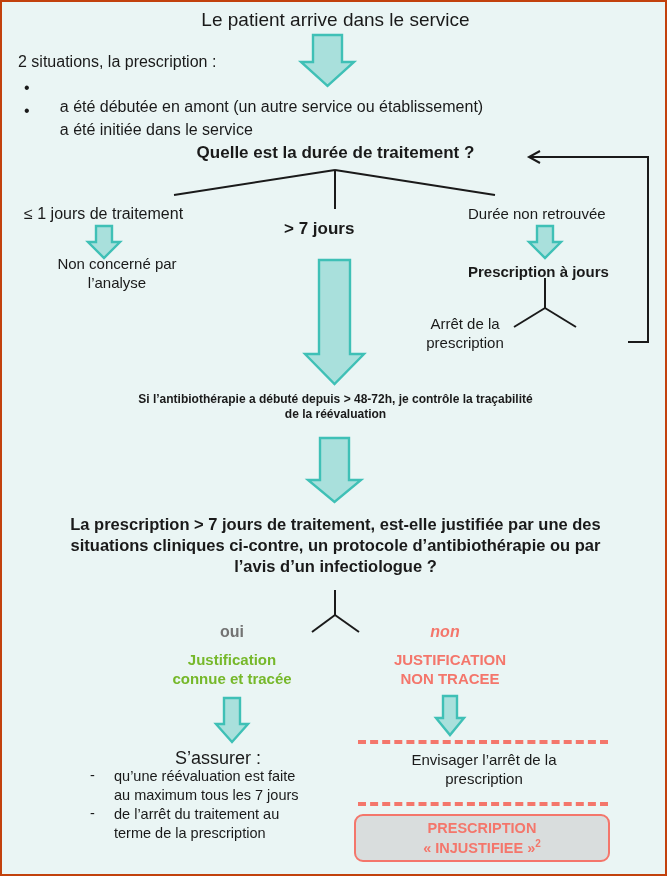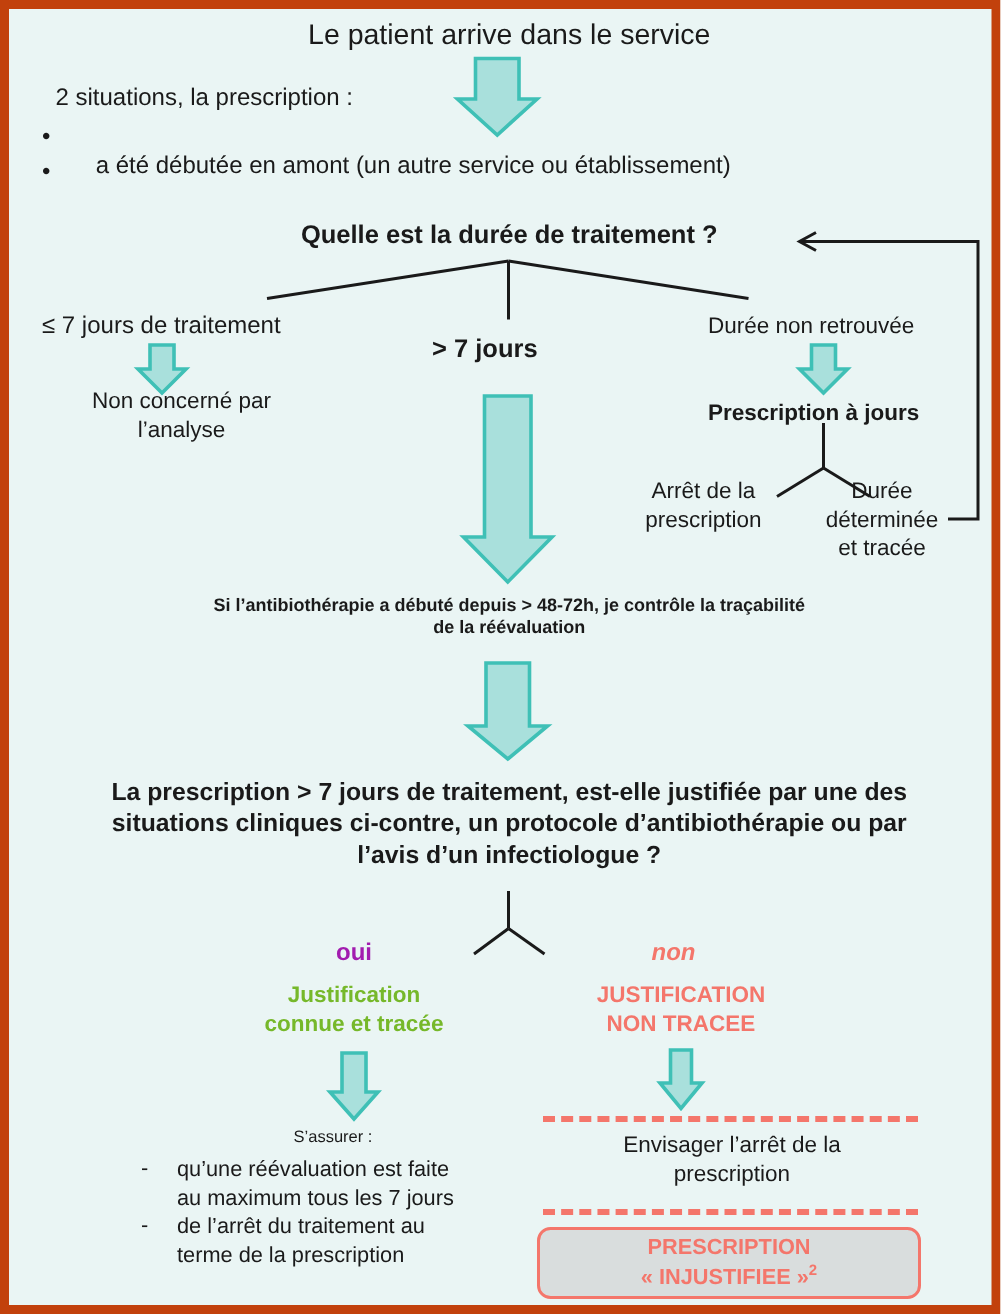--- a/index.html
+++ b/index.html
@@ -5,41 +5,41 @@
   html, body {
     margin: 0;
     padding: 0;
     background: #ffffff;
   }
   #page {
     position: relative;
     width: 667px;
     height: 876px;
     background: #EAF5F4;
-    border: 6px solid #c2410c;
+    border: 2px solid #c2410c;
     box-sizing: border-box;
     overflow: hidden;
     font-family: "Liberation Sans", sans-serif;
     color: #1A1A1A;
   }
   .t {
     position: absolute;
     line-height: 1.28;
     white-space: pre;
   }
   .center { text-align: center; }
   .b { font-weight: bold; }
 
   
   #title {
     left: 0; top: 6px; width: 667px;
     font-size: 19px;
     text-align: center;
   }
-  #intro-lead { left: 16px; top: 50px; font-size: 16px; margin-left: 15px; }
+  #intro-lead { left: 16px; top: 50px; font-size: 16px; }
   #bullet1 { left: 40px; top: 75px; font-size: 16px; }
   #bullet2 { left: 40px; top: 98px; font-size: 16px; }
   .bullet-dot {
     position: absolute; left: -18px; top: 1px;
     font-size: 16px;
   }
 
   #q1 {
     left: 0; top: 140px; width: 667px;
     text-align: center;
@@ -69,42 +69,42 @@
   }
 
   #blk-question2 {
     left: 28px; top: 512px; width: 611px;
     text-align: center; font-size: 16.5px; font-weight: bold;
   }
 
   #lbl-oui {
     left: 165px; top: 620px; width: 130px;
     text-align: center; font-size: 16px; font-weight: bold;
-    color: #a21caf;
+    color: #737373;
   }
   #lbl-justif-ok {
     left: 150px; top: 648px; width: 160px;
     text-align: center; font-size: 15px; font-weight: bold;
     color: #76B82A;
   }
   #lbl-non {
     left: 378px; top: 620px; width: 130px;
     text-align: center; font-size: 16px; font-weight: bold;
     color: #F4766B;
     font-style: italic;
   }
   #lbl-justif-ko {
     left: 368px; top: 648px; width: 160px;
     text-align: center; font-size: 15px; font-weight: bold;
     color: #F4766B;
   }
 
   #lbl-sassurer {
     left: 96px; top: 745px; width: 240px;
-    text-align: center; font-size: 11px;
+    text-align: center; font-size: 18px;
   }
   #list-sassurer {
     position: absolute;
     left: 88px; top: 765px; width: 260px;
     font-size: 14.5px;
   }
   #list-sassurer .li {
     position: relative;
     padding-left: 24px;
     margin-bottom: 1px;
@@ -198,42 +198,39 @@
 
   <div class="t" id="title">Le patient arrive dans le service</div>
 
   <div class="t" id="intro-lead">2 situations, la prescription :</div>
 
   <div class="t" id="bullet1">
     <span class="bullet-dot">•</span><span>a été débutée en amont (un autre service ou établissement)</span>
   </div>
 
   <div class="t" id="bullet2">
-    <span class="bullet-dot">•</span>
+    <span class="bullet-dot">•</span><span>a été initiée dans le service</span>
   </div>
 
   <div class="t" id="q1">Quelle est la durée de traitement ?</div>
 
-  <div class="t" id="lbl-le7">≤ 7 jours de traitement</div>
+  <div class="t" id="lbl-le7">≤ 1 jours de traitement</div>
 
   <div class="t center" id="lbl-non-concerne">Non concerné par
 l’analyse</div>
 
   <div class="t" id="lbl-gt7">&gt; 7 jours</div>
 
   <div class="t" id="lbl-duree-nr">Durée non retrouvée</div>
 
   <div class="t" id="lbl-presc-revoir">Prescription à jours</div>
 
   <div class="t center" id="lbl-arret">Arrêt de la
 prescription</div>
 
-  <div class="t center" id="lbl-duree-det">Durée
-déterminée
-et tracée</div>
 
   <div class="t center b" id="blk-48h">Si l’antibiothérapie a débuté depuis &gt; 48-72h, je contrôle la traçabilité
 de la réévaluation</div>
 
   <div class="t center b" id="blk-question2">La prescription &gt; 7 jours de traitement, est-elle justifiée par une des
 situations cliniques ci-contre, un protocole d’antibiothérapie ou par
 l’avis d’un infectiologue ?</div>
 
   <div class="t" id="lbl-oui">oui</div>
 

